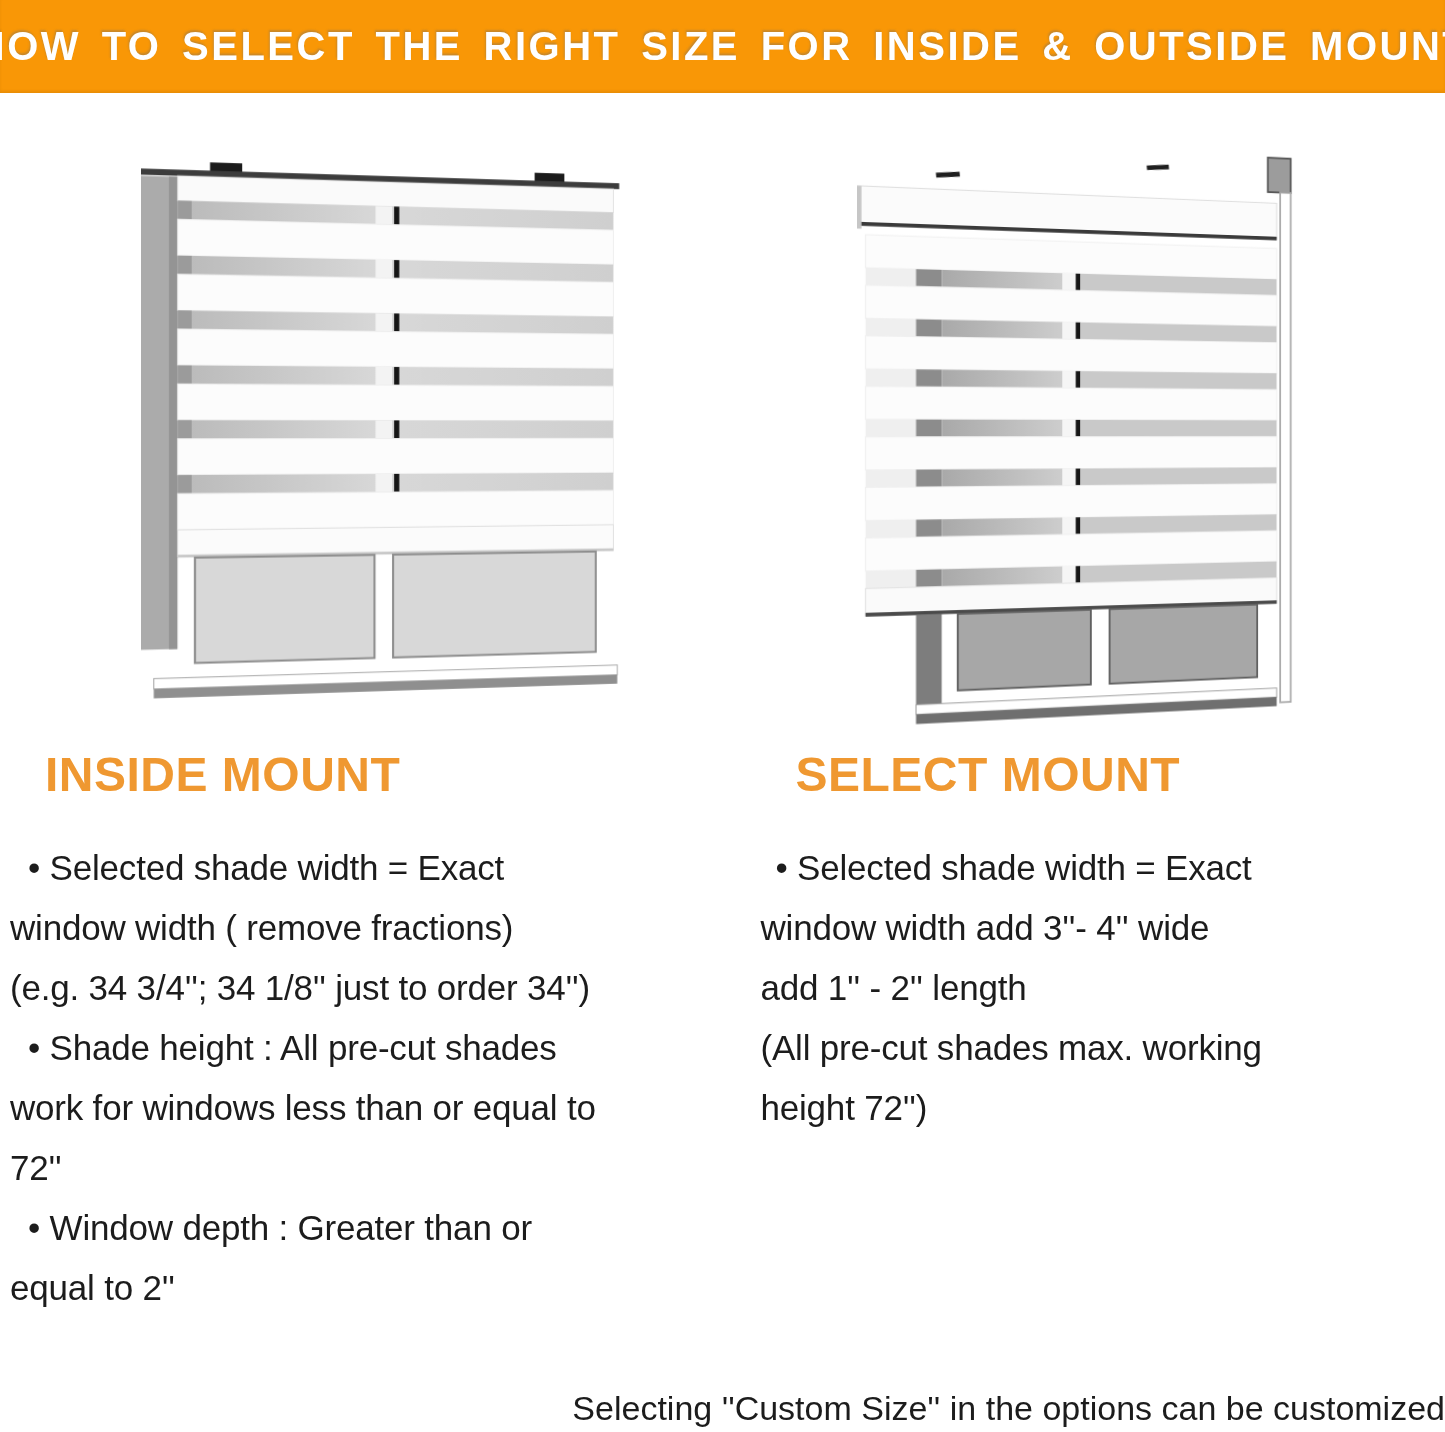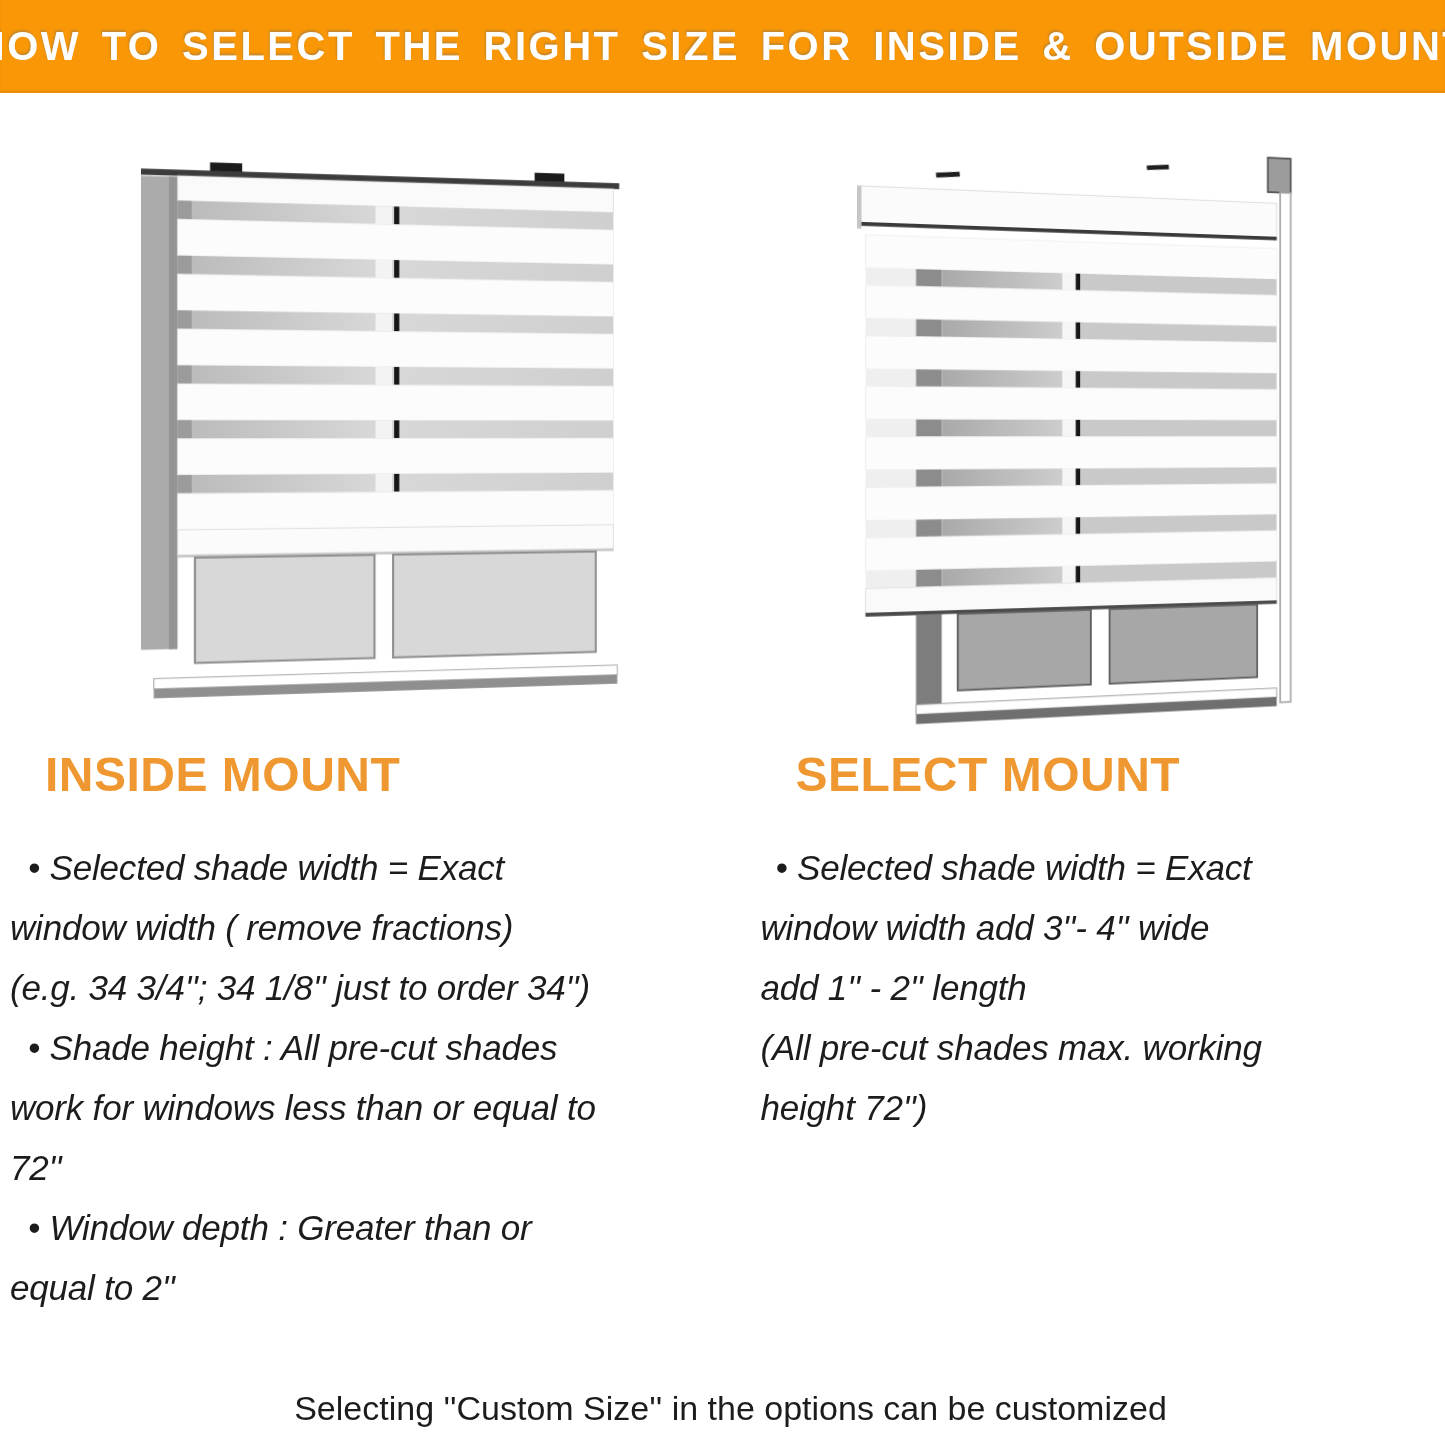--- a/index.html
+++ b/index.html
@@ -42,34 +42,34 @@
   .illu-outside svg{transform:perspective(1000px) rotateY(10deg);}
   
   .mount-heading{
     margin:0;color:var(--accent);
     font-size:48px;font-weight:700;letter-spacing:0.5px;
     white-space:nowrap;
   }
   .col-inside .mount-heading{margin:42px 0 0 45px;}
   .col-outside .mount-heading{margin:24px 0 0 65px;}
   
-  .text-block{margin-top:36px;font-style:italic;}
+  .text-block{margin-top:36px;}
   .col-inside .text-block{margin-left:10px;}
   .col-outside .text-block{margin-left:30px;}
   .line{
     margin:0;font-size:35px;line-height:60px;
     white-space:nowrap;letter-spacing:-0.2px;
     color:var(--body-text);
   }
   .col-inside .line.b{padding-left:18px;}
   .col-outside .line.b{padding-left:15px;}
   
   .footer{
     position:absolute;left:16px;right:0;top:1386px;
-    text-align:center;
+    text-align:right;
   }
   .footer p{margin:0;font-size:34px;line-height:44px;color:var(--body-text);}
 </style>
 </head>
 <body>
 
 <div class="page">
 
   <header class="banner">
     <h1>HOW TO SELECT THE RIGHT SIZE FOR INSIDE &amp; OUTSIDE MOUNT</h1>

